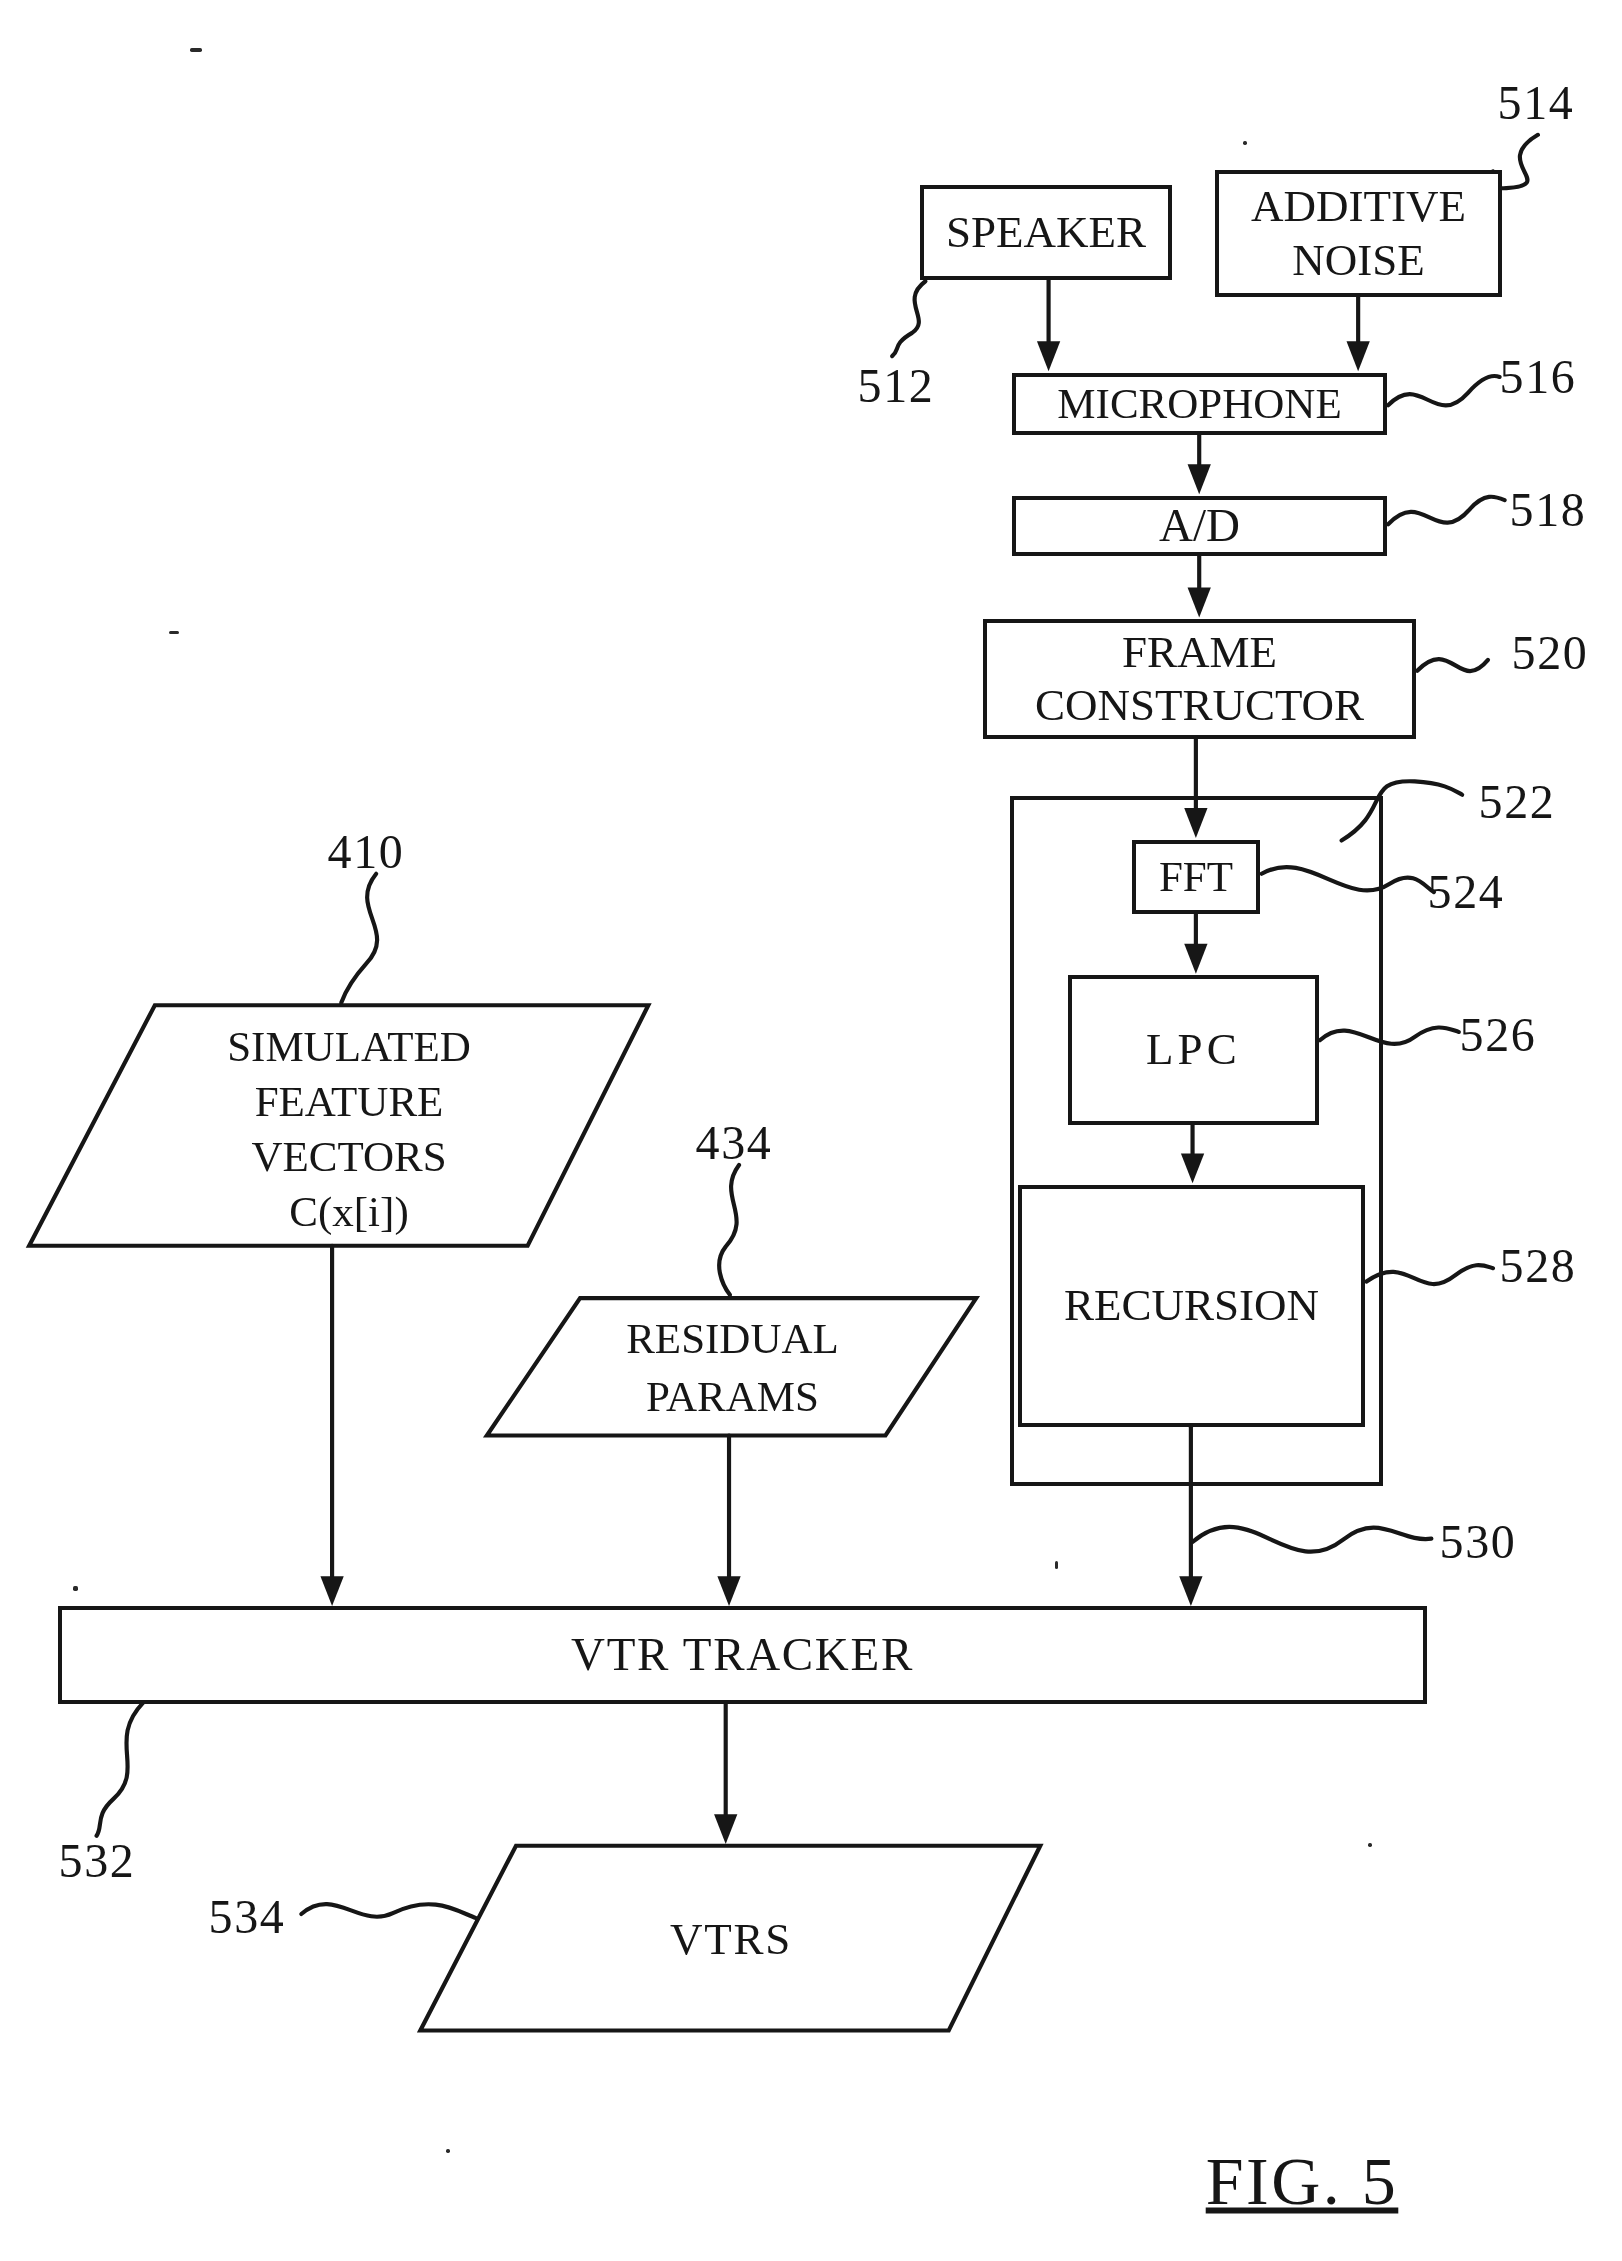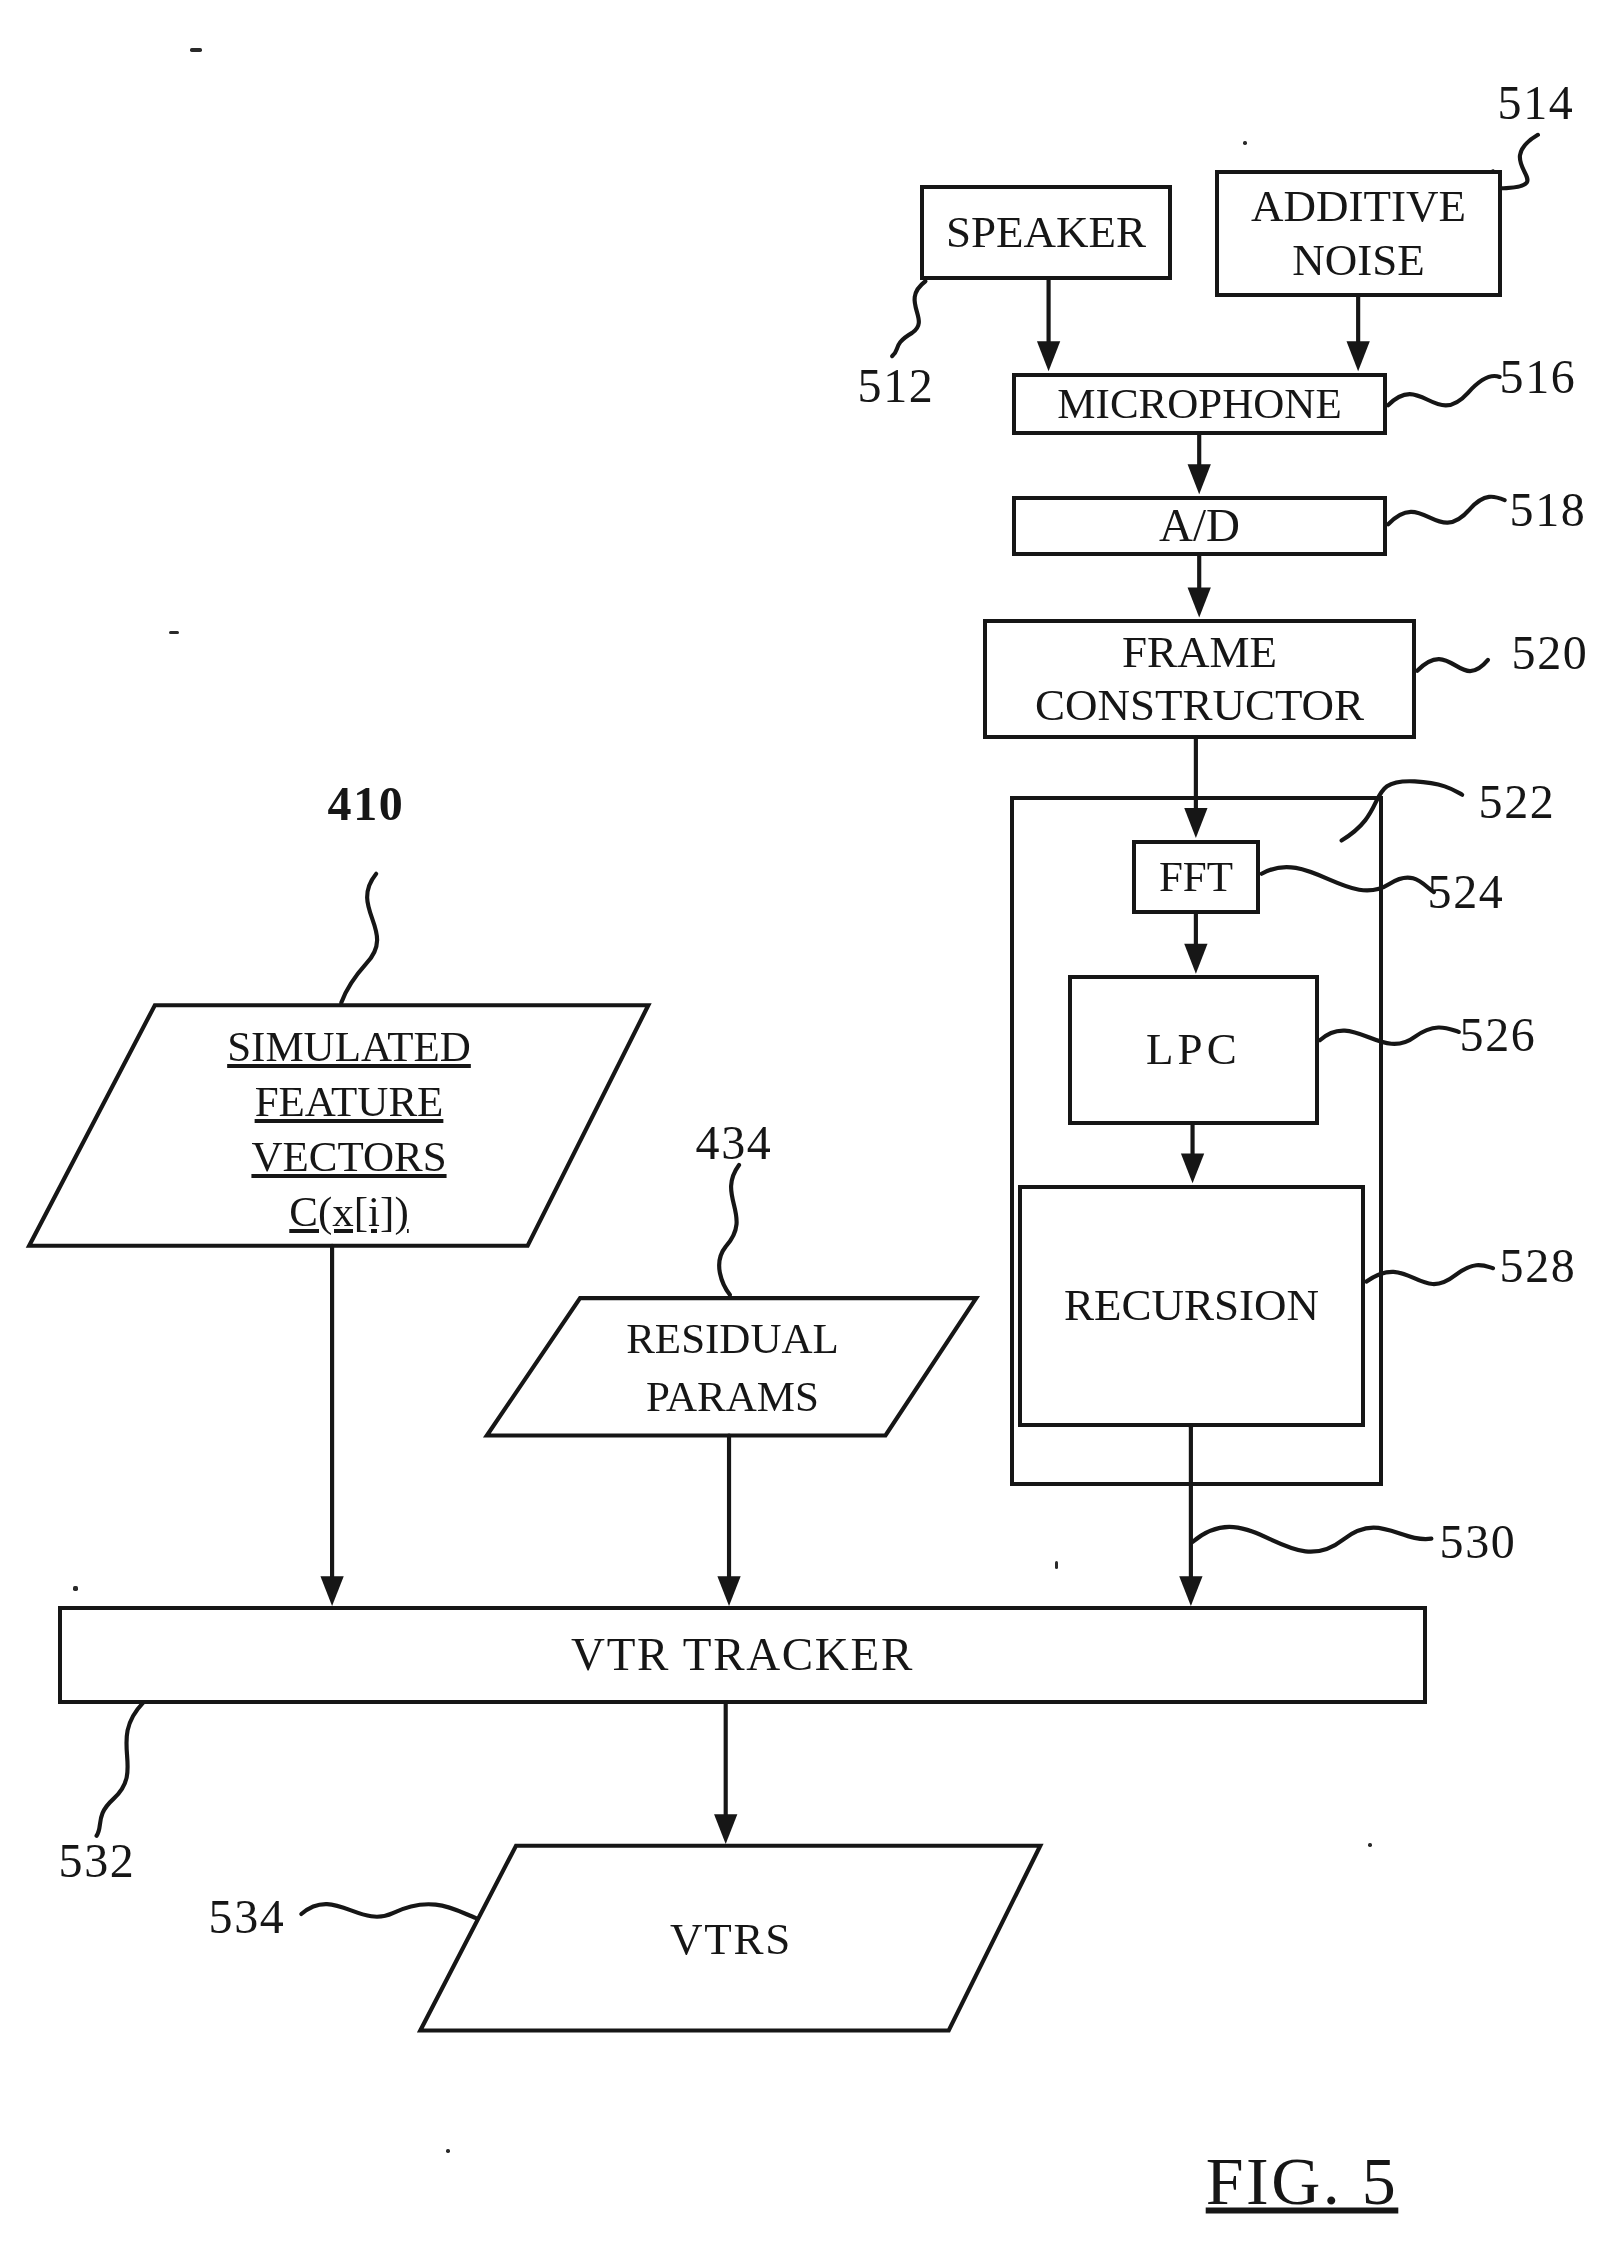--- a/index.html
+++ b/index.html
@@ -134,31 +134,31 @@
   </div>
 
   <div class="box" style="left:1018px;top:1185px;width:347px;height:242px;font-size:45px;">
     <span>RECURSION</span>
   </div>
 
   <div class="box" style="left:58px;top:1606px;width:1369px;height:98px;font-size:47px;letter-spacing:1.7px;">
     <span>VTR TRACKER</span>
   </div>
 
-  <div class="ptext" style="left:141px;top:1019px;width:416px;font-size:43px;line-height:55px;text-decoration:underline;">SIMULATED
+  <div class="ptext" style="left:141px;top:1019px;width:416px;font-size:43px;line-height:55px;">SIMULATED
 FEATURE
 VECTORS
 C(x[i])</div>
 
   <div class="ptext" style="left:541px;top:1310px;width:383px;font-size:43px;line-height:58px;">RESIDUAL
 PARAMS</div>
 
   <div class="ptext" style="left:581px;top:1913px;width:300px;font-size:45px;letter-spacing:1.7px;">VTRS</div>
 
-  <div class="ref" style="left:366px;top:803px;font-weight:bold;">410</div>
+  <div class="ref" style="left:366px;top:851px;">410</div>
   <div class="ref" style="left:734px;top:1142px;">434</div>
   <div class="ref" style="left:896px;top:385px;">512</div>
   <div class="ref" style="left:1536px;top:102px;">514</div>
   <div class="ref" style="left:1538px;top:376px;">516</div>
   <div class="ref" style="left:1548px;top:509px;">518</div>
   <div class="ref" style="left:1550px;top:652px;">520</div>
   <div class="ref" style="left:1505px;top:801px;margin-left:12px;">522</div>
   <div class="ref" style="left:1466px;top:891px;">524</div>
   <div class="ref" style="left:1498px;top:1034px;">526</div>
   <div class="ref" style="left:1538px;top:1265px;">528</div>

